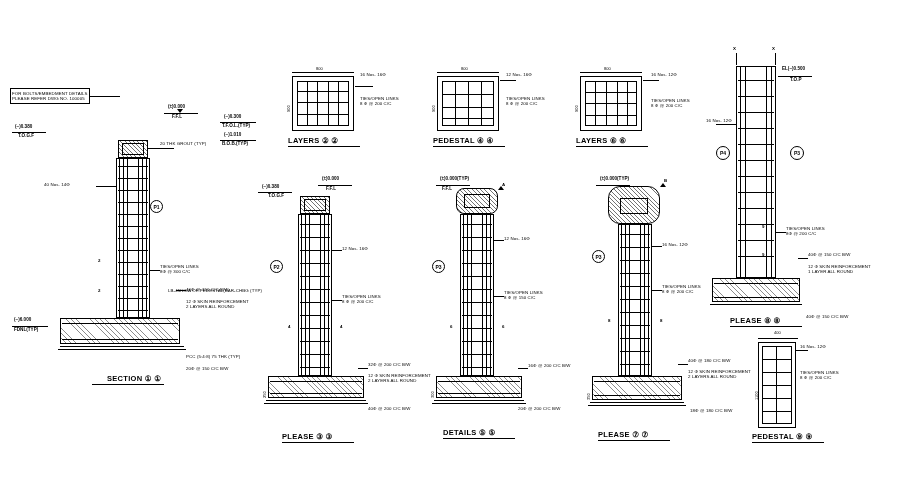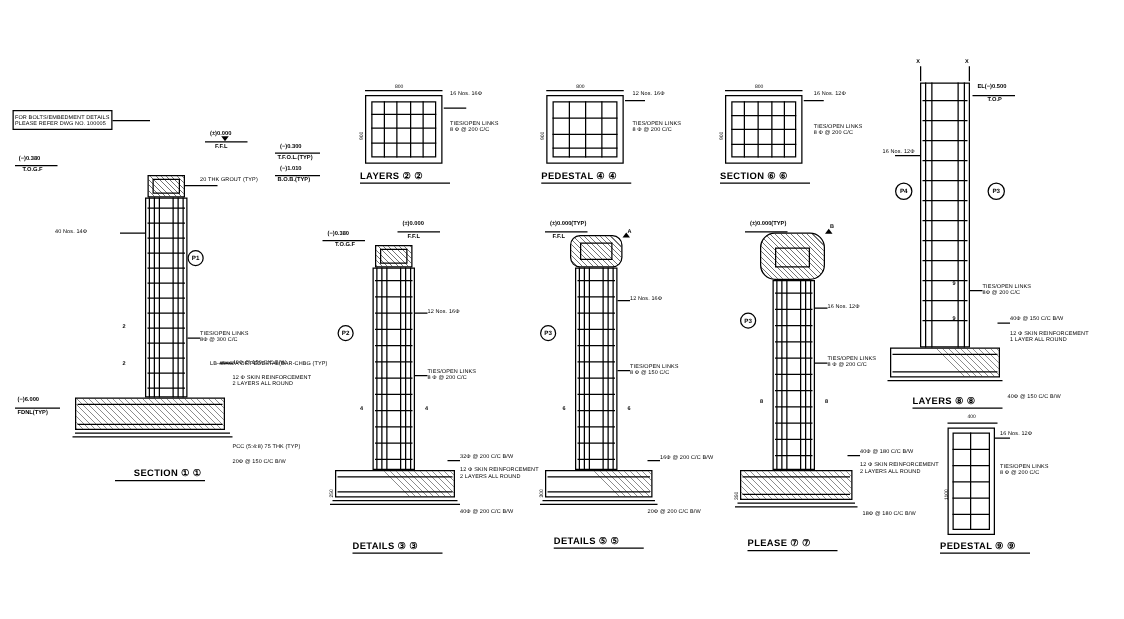--- a/index.html
+++ b/index.html
@@ -177,21 +177,21 @@
     <i style="left:0;top:22px;width:52px;height:1px;"></i>
     <i style="left:0;top:34px;width:52px;height:1px;"></i>
   </div>
   <div class="dimtxt" style="left:604px;top:66px;">800</div>
   <div class="ln hl" style="left:580px;top:72px;width:62px;"></div>
   <div class="dimtxt rot90" style="left:574px;top:112px;">900</div>
   <div class="ln hl" style="left:643px;top:80px;width:16px;"></div>
   <div class="lbl" style="left:651px;top:72px;">16 Nos. 12Φ</div>
   <div class="lbl" style="left:651px;top:98px;width:60px;">TIES/OPEN LINKS
 8 Φ @ 200 C/C</div>
-  <div class="sec-title" style="left:576px;top:136px;">SECTION  ⑥  ⑥</div>
+  <div class="sec-title" style="left:576px;top:136px;">LAYERS  ⑥  ⑥</div>
   <div class="sec-ul" style="left:576px;top:146px;width:72px;"></div>
 
   <div class="lvl" style="left:262px;top:184px;">(−)0.380</div>
   <div class="ln hl" style="left:258px;top:192px;width:34px;"></div>
   <div class="lvl" style="left:268px;top:193px;">T.O.G.F</div>
 
   <div class="lvl" style="left:322px;top:176px;">(±)0.000</div>
   <div class="ln hl" style="left:318px;top:185px;width:34px;"></div>
   <div class="lvl" style="left:326px;top:186px;">F.F.L</div>
 
@@ -239,21 +239,21 @@
 
   <div class="ln hl" style="left:358px;top:368px;width:10px;"></div>
   <div class="lbl" style="left:368px;top:362px;">32Φ @ 200 C/C B/W</div>
   <div class="lbl" style="left:368px;top:373px;width:66px;">12 Φ SKIN REINFORCEMENT
 2 LAYERS ALL ROUND</div>
   <div class="lbl" style="left:368px;top:406px;">40Φ @ 200 C/C B/W</div>
 
   <div class="lbl b" style="left:288px;top:324px;">4</div>
   <div class="lbl b" style="left:340px;top:324px;">4</div>
 
-  <div class="sec-title" style="left:282px;top:432px;">DETAILS  ③  ③</div>
+  <div class="sec-title" style="left:282px;top:432px;">PLEASE  ③  ③</div>
   <div class="sec-ul" style="left:282px;top:442px;width:72px;"></div>
 
   <div class="lvl" style="left:440px;top:176px;">(±)0.000(TYP)</div>
   <div class="ln hl" style="left:436px;top:185px;width:34px;"></div>
   <div class="lvl" style="left:442px;top:186px;">F.F.L</div>
 
   <div class="conc" style="left:456px;top:188px;width:42px;height:26px;border-radius:8px;"></div>
   <div class="box" style="left:464px;top:194px;width:26px;height:14px;"></div>
   <div class="lbl b" style="left:502px;top:182px;">A</div>
   <div class="arrowtri" style="left:498px;top:186px;"></div>
@@ -413,21 +413,21 @@
   <div class="stirrups" style="left:714px;top:280px;width:84px;height:20px;">
     <i style="left:0;top:3px;width:84px;"></i>
       <i style="left:0;top:17px;width:84px;"></i>
   </div>
   <div class="ln hl" style="left:798px;top:258px;width:10px;"></div>
   <div class="lbl" style="left:808px;top:252px;">40Φ @ 150 C/C B/W</div>
   <div class="lbl" style="left:808px;top:264px;width:64px;">12 Φ SKIN REINFORCEMENT
 1 LAYER ALL ROUND</div>
   <div class="lbl" style="left:806px;top:314px;">40Φ @ 150 C/C B/W</div>
 
-  <div class="sec-title" style="left:730px;top:316px;">LAYERS  ⑧  ⑧</div>
+  <div class="sec-title" style="left:730px;top:316px;">PLEASE  ⑧  ⑧</div>
   <div class="sec-ul" style="left:730px;top:326px;width:72px;"></div>
 
   <div class="dimtxt" style="left:774px;top:330px;">400</div>
   <div class="ln hl" style="left:758px;top:338px;width:40px;"></div>
   <div class="box" style="left:758px;top:342px;width:38px;height:86px;"></div>
   <div class="box" style="left:762px;top:346px;width:30px;height:78px;"></div>
   <div class="grid-bars" style="left:762px;top:346px;width:30px;height:78px;">
     <i style="left:0;top:13px;width:30px;height:1px;"></i>
     <i style="left:0;top:26px;width:30px;height:1px;"></i>
     <i style="left:0;top:39px;width:30px;height:1px;"></i>

